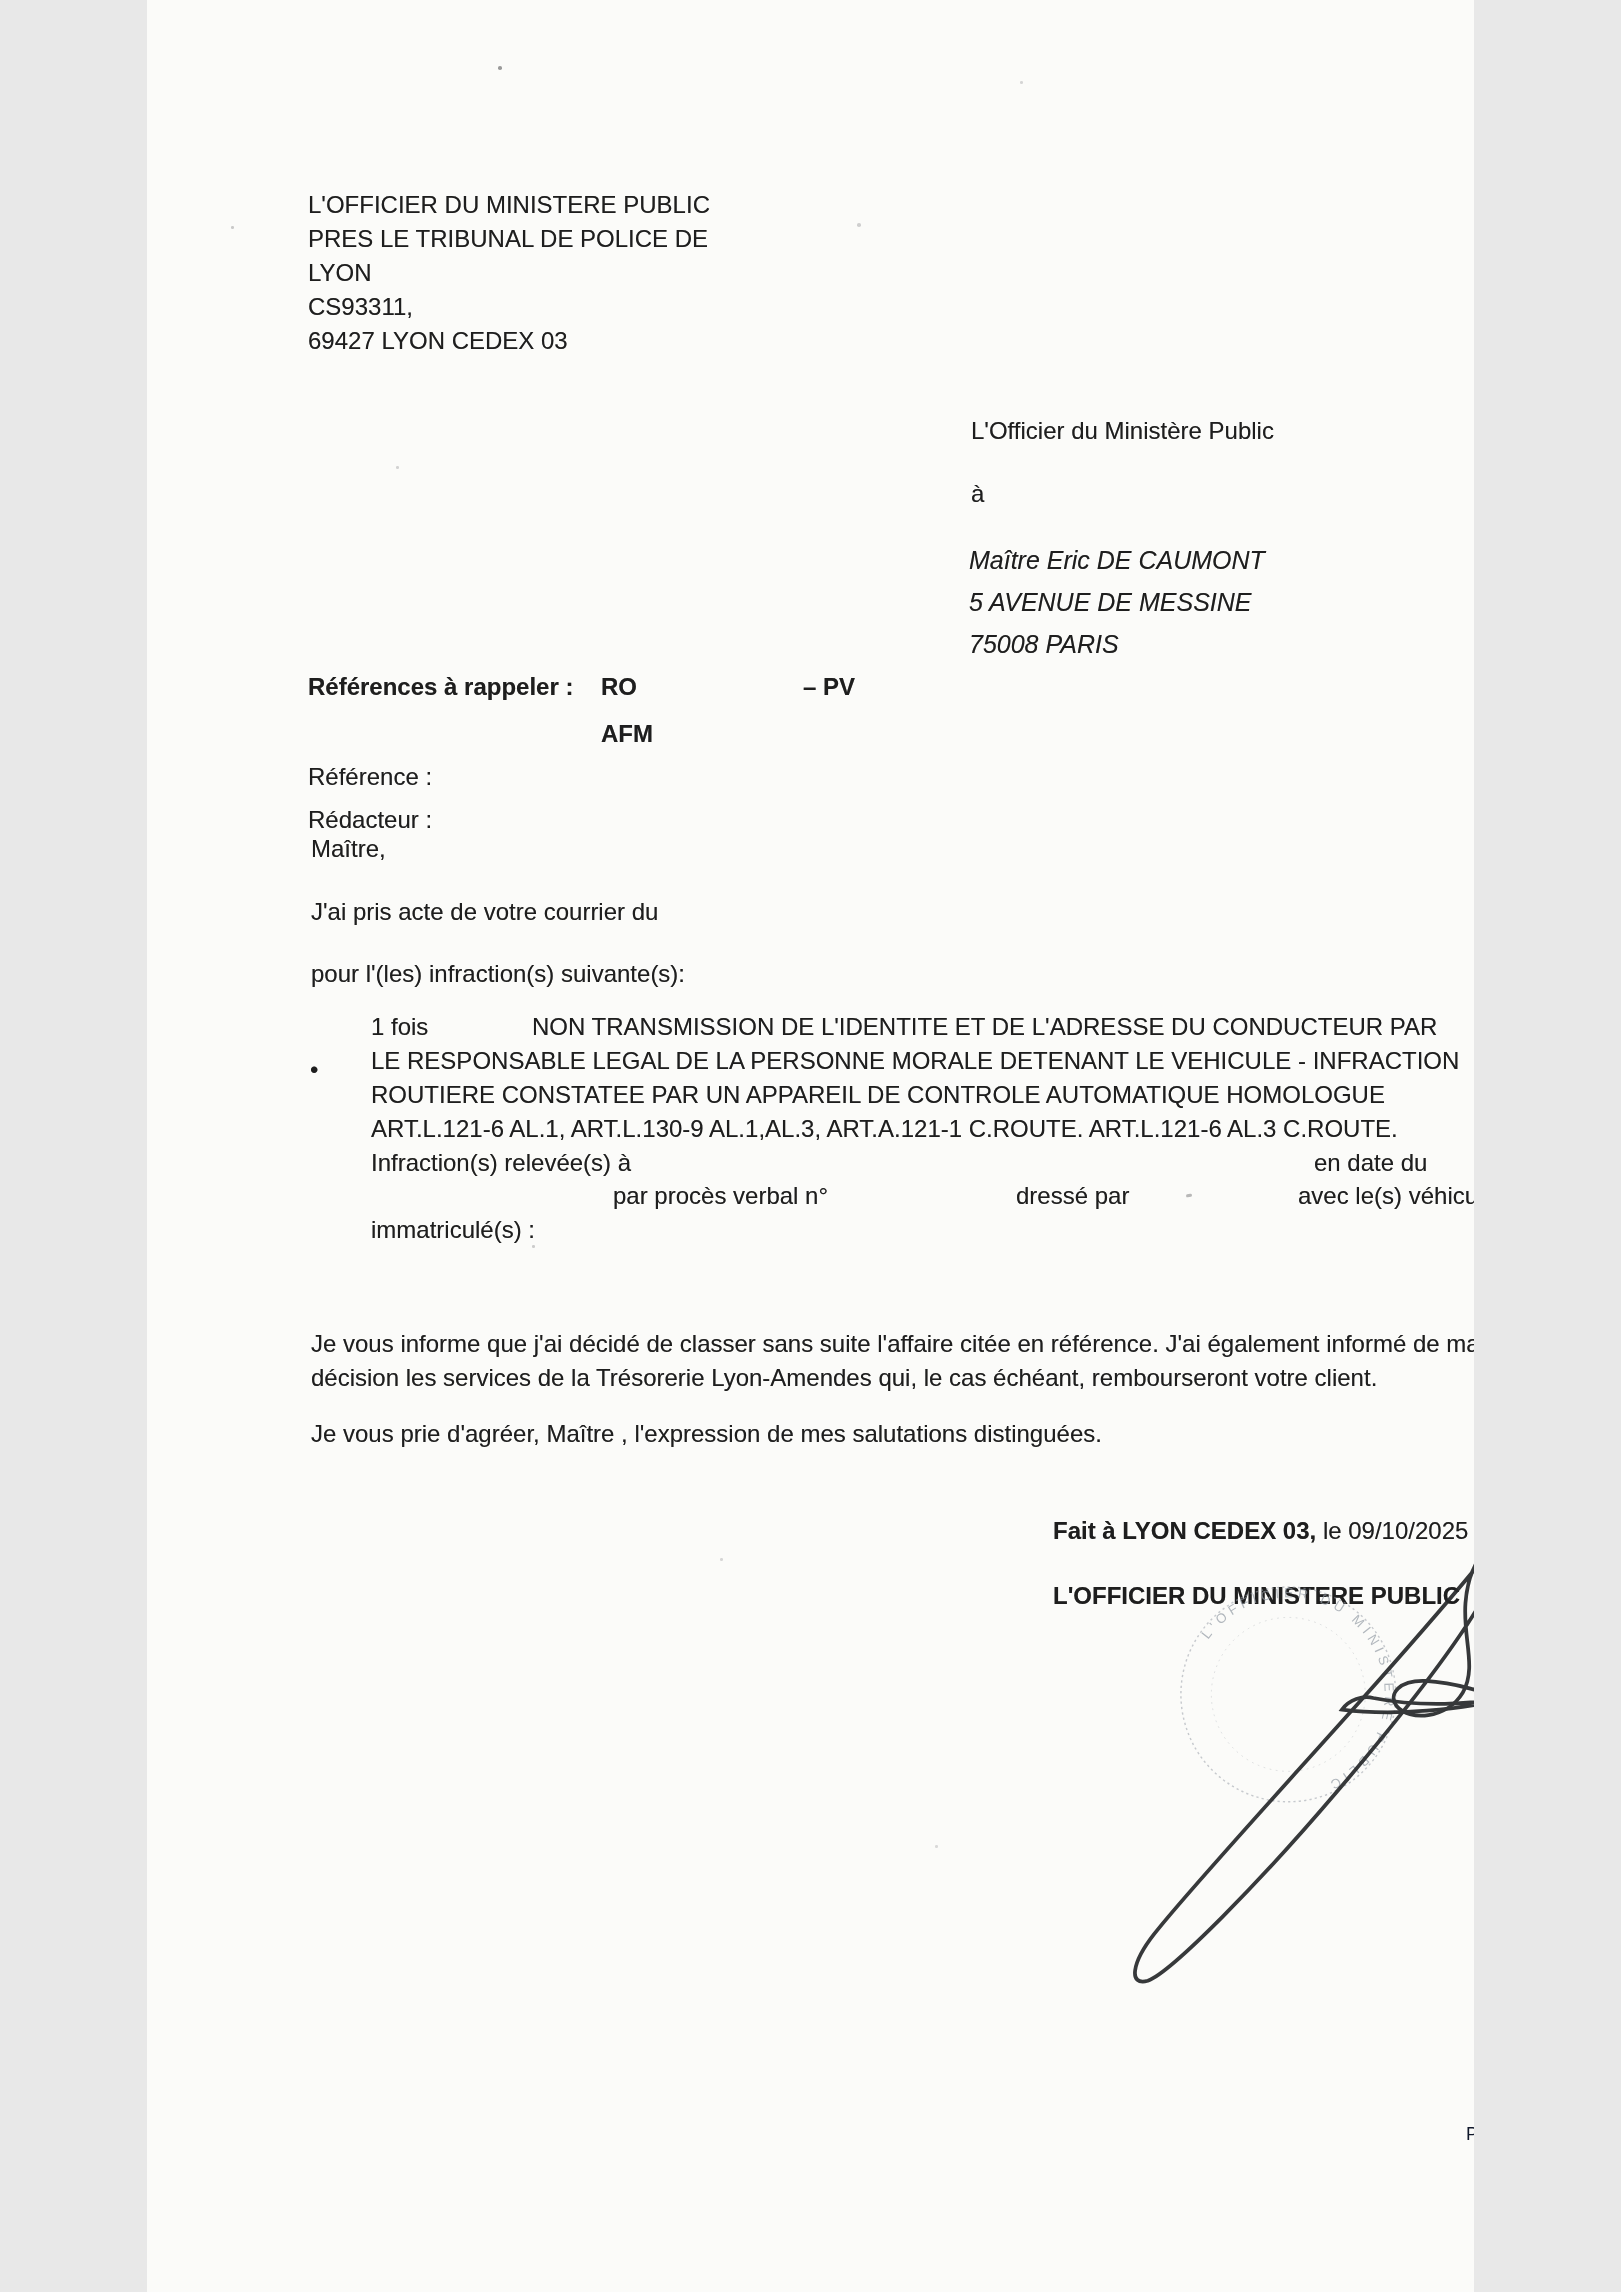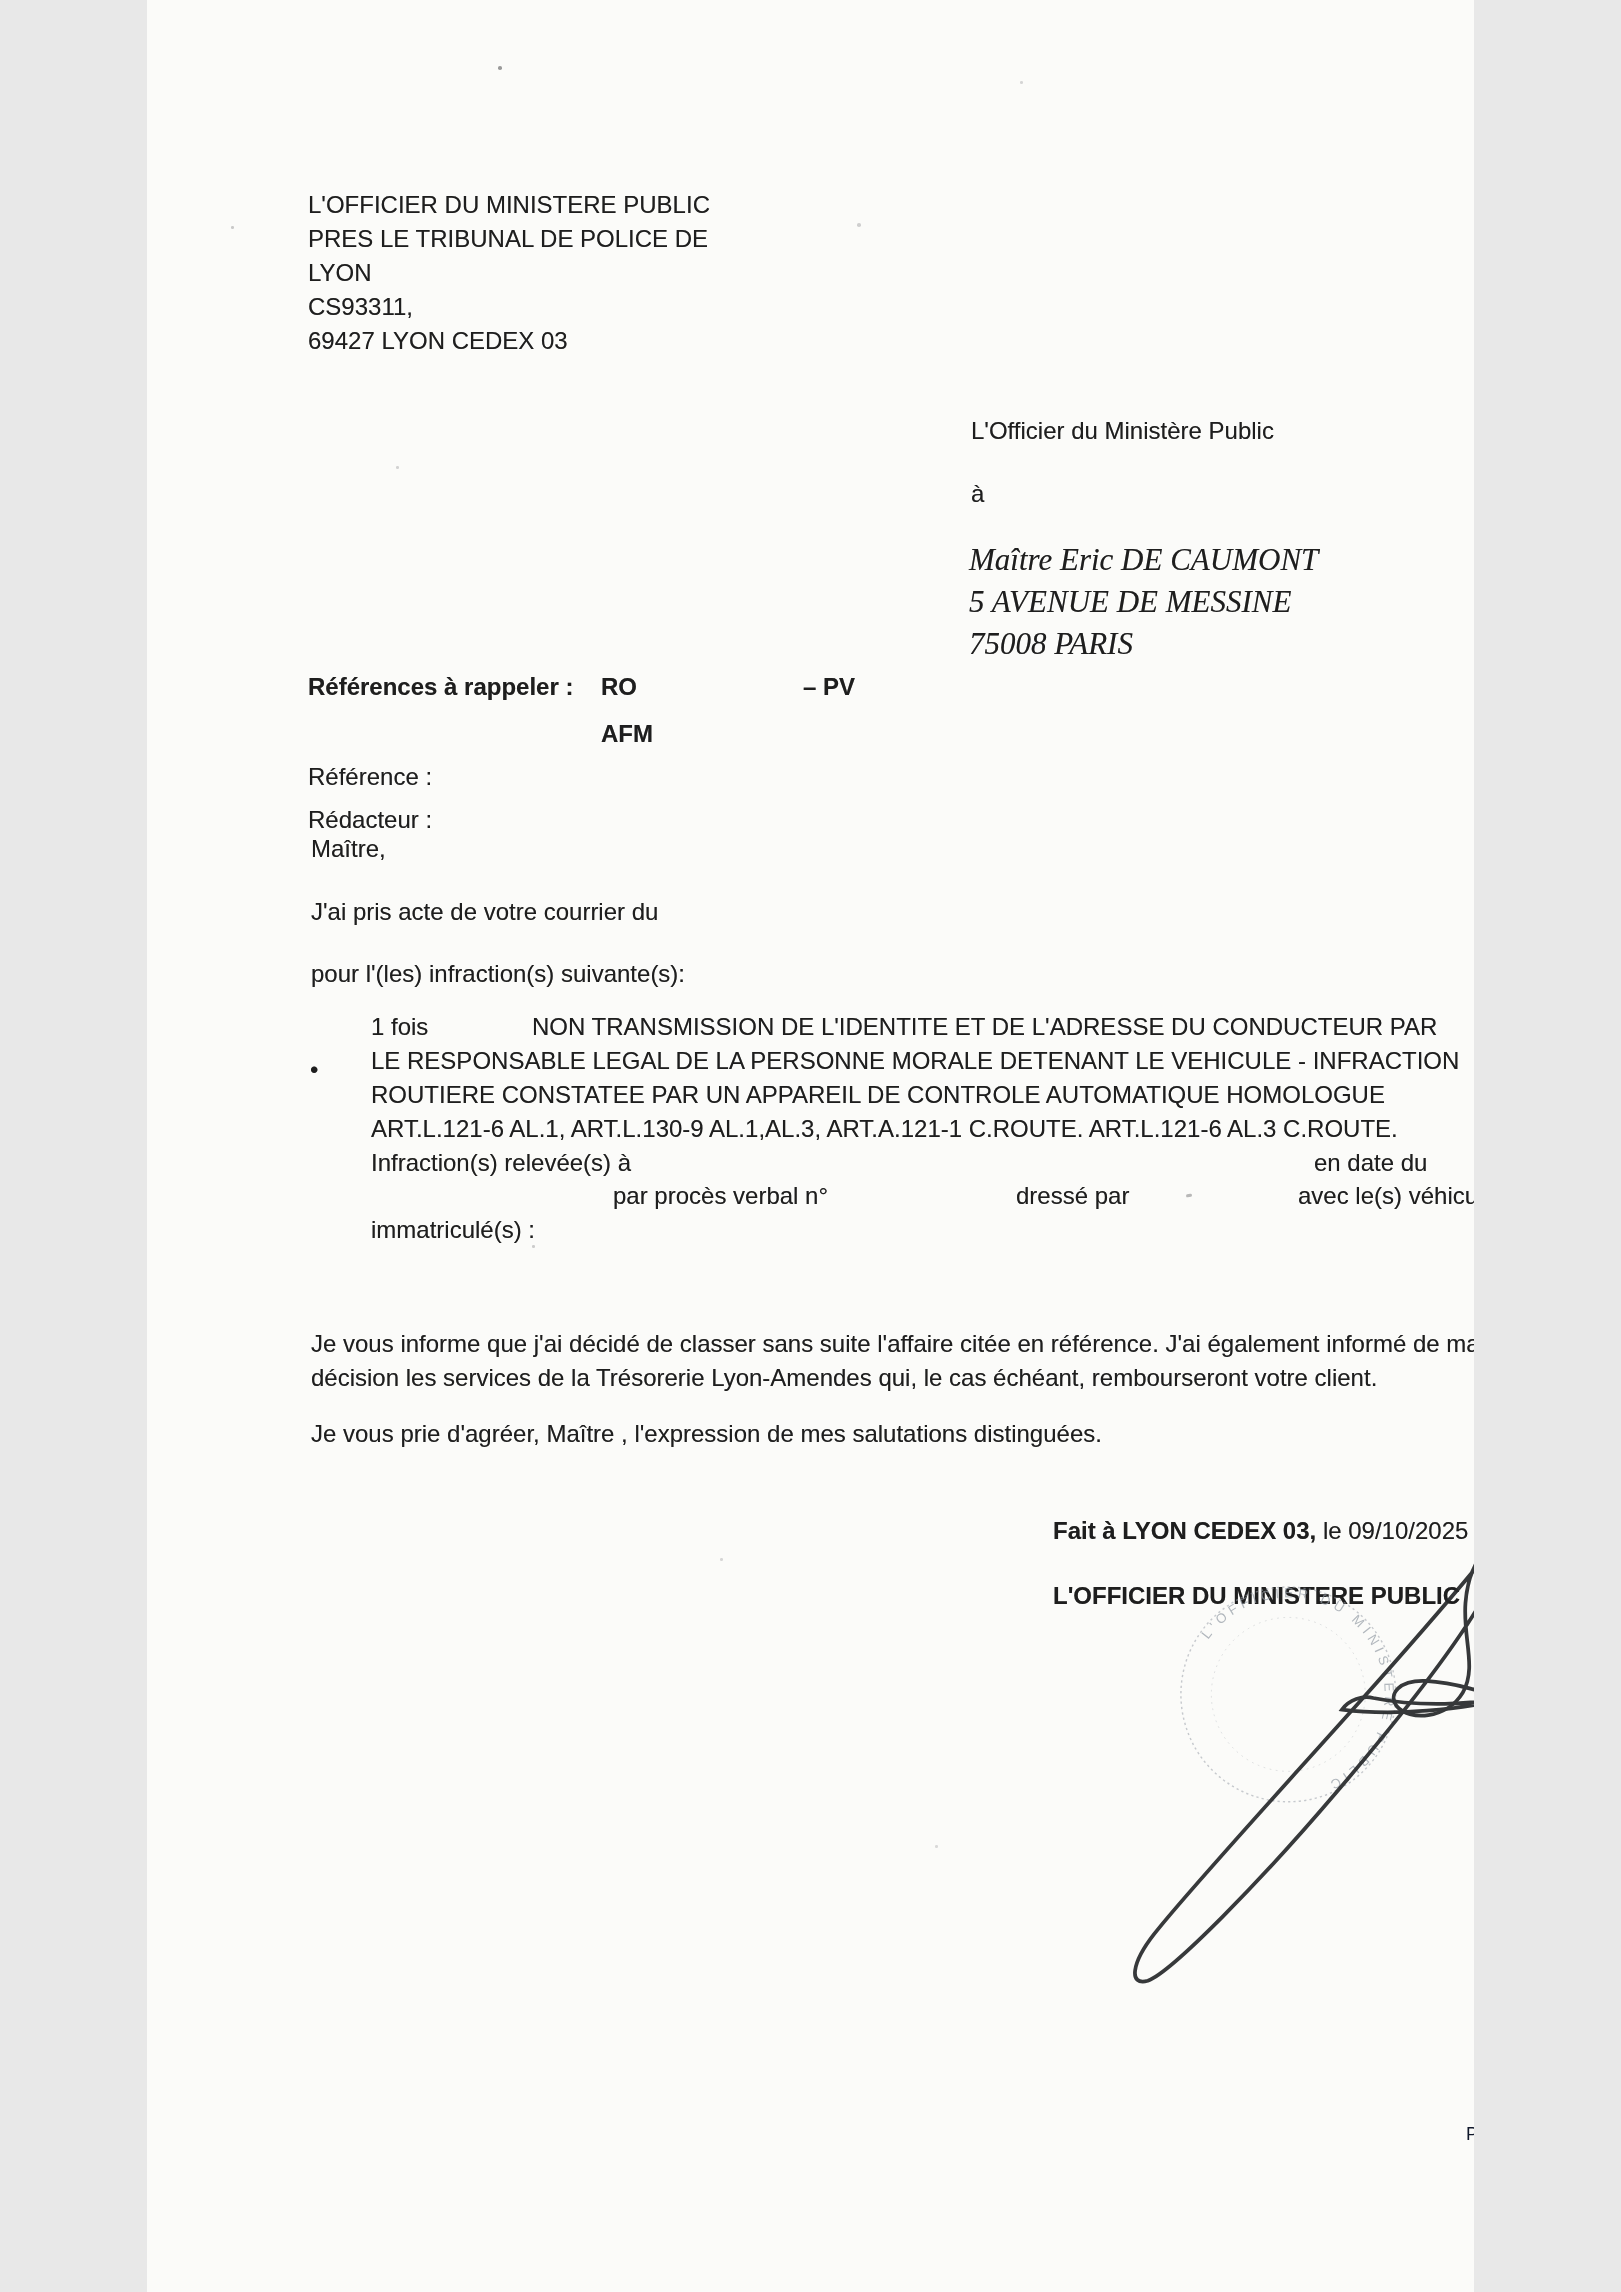--- a/index.html
+++ b/index.html
@@ -29,21 +29,21 @@
     left: 818px; top: 174px;
     width: 626px; height: 45px;
     border: 2.2px solid #2b2b2b;
     text-align: center;
     font-weight: bold;
     font-size: 26px;
     line-height: 41px;
     letter-spacing: 0.4px;
     text-shadow: 0 0 0.5px rgba(30,30,30,0.5);
   }
-  .recipient-address { position: absolute; left: 822px; top: 539px; font-style: italic; font-size: 31px; line-height: 42px; text-shadow: 0 0 0.4px rgba(30,30,30,0.45); font-family: Liberation Serif, serif; }
+  .recipient-address { position: absolute; left: 822px; top: 539px; font-style: italic; font-size: 25px; line-height: 42px; text-shadow: 0 0 0.4px rgba(30,30,30,0.45); }
   .footer-page {
     position: absolute; left: 1319px; top: 2124px;
     font-size: 18px; color: #0f172a; letter-spacing: 0.9px;
     white-space: nowrap;
   }
   .speck { position: absolute; border-radius: 50%; }
   svg.sig { position: absolute; left: 931px; top: 1433px; }
 </style>
 </head>
 <body>

